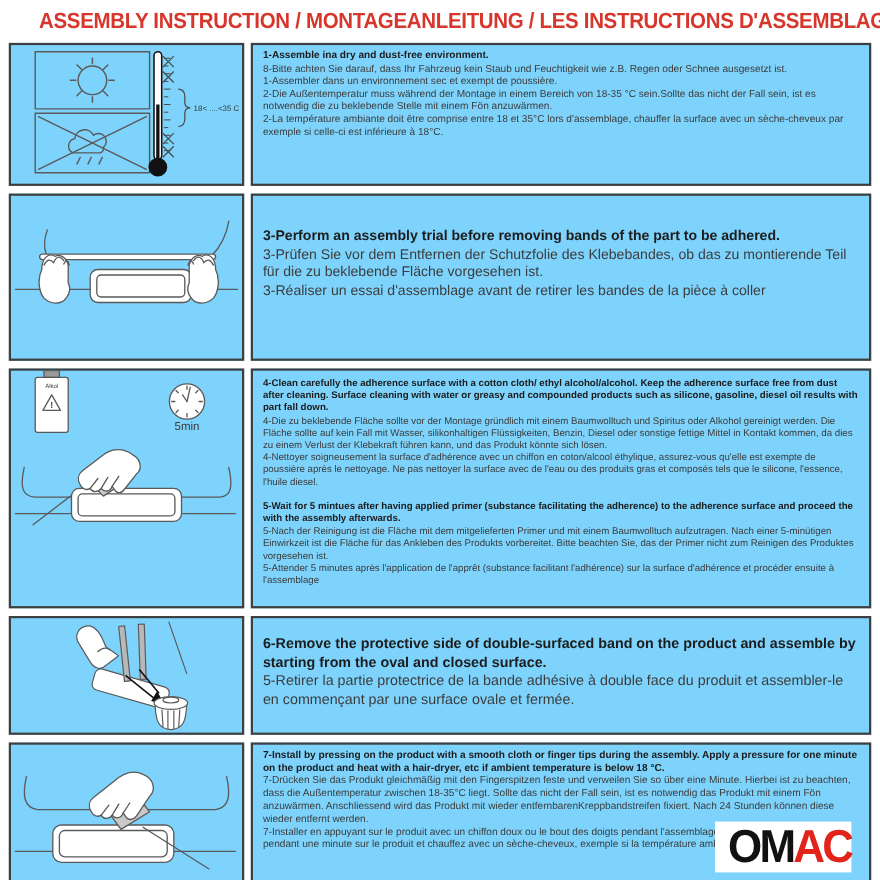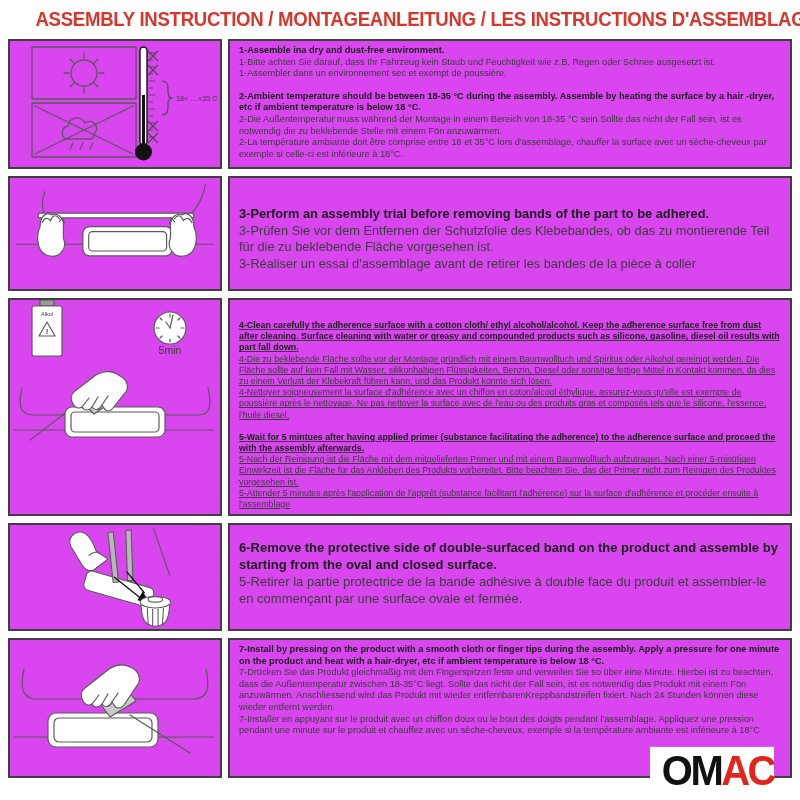--- a/index.html
+++ b/index.html
@@ -1,27 +1,27 @@
 <!DOCTYPE html>
 <html><head>
 <meta charset="utf-8">
 <style>
   * { margin:0; padding:0; box-sizing:border-box; }
   html,body { width:800px; background:#fff; font-family:"Liberation Sans","DejaVu Sans",sans-serif; }
   .page { width:800px; height:800px; position:relative; padding:6px 8px 0 8px; background:#fff; overflow:hidden; }
   .title { width:784px; text-align:center; font-weight:bold; font-size:20px; letter-spacing:-0.3px;
            white-space:nowrap; transform:scaleX(0.93); transform-origin:50% 50%; margin:2px 0 8px 0; }
   .row { display:flex; gap:6px; margin-bottom:7px; }
-  .cell { border:2px solid #3f3f3f; background:#d946ef; }
+  .cell { border:2px solid #3f3f3f; background:#7dd3fc; }
   .illus { flex:0 0 214px; width:214px; overflow:hidden;text-decoration:underline; }
   .illus svg { display:block; width:100%; height:100%; }
   .text { flex:1; padding:4px 8px 2px 9px; color:#3c3c3c; }
-  .r1 { height:130px; } .r2 { height:115px; } .r3 { height:218px; } .r4 { height:108px; } .r5 { height:140px; }
+  .r1 { height:130px; } .r2 { height:152px; } .r3 { height:218px; } .r4 { height:108px; } .r5 { height:140px; }
   .r1 .text, .r5 .text { font-size:9.2px; line-height:11.6px; }
-  .r3 .text { font-size:8.8px; line-height:11.2px; padding-top:20px;text-decoration:underline; }
+  .r3 .text { font-size:8.8px; line-height:11.2px; padding-top:6px; }
   .r2 .text { font-size:12.8px; line-height:16.5px; padding-top:28px; }
   .r4 .text { font-size:13px;  line-height:17px;  padding-top:14px; }
   .para { margin:0; }
   .para.bold { font-weight:bold; color:#1c1c1c; }
   .para.gap { margin-top:11px; }
   .logo { position:absolute; right:26px; top:748px; background:#fff; padding:2px 0 2px 12px;
           font-weight:bold; font-size:40px; letter-spacing:-2.5px; line-height:40px;
           transform:scaleY(1.05); }
   .logo .blk { color:#111; } .logo .red { color:#e1251b; }
   svg text { font-family:"Liberation Sans","DejaVu Sans",sans-serif; fill:#3c3c3c; }
@@ -84,23 +84,22 @@
             <line x1="138" y1="92" x2="148" y2="102"></line>
               <line x1="148" y1="92" x2="138" y2="102"></line>
           </g>
           <path d="M152,40 Q158,40 158,47 L158,52 Q158,57 163,57 Q158,57 158,62 L158,67 Q158,74 152,74" fill="none" stroke="#4a4a4a" stroke-width="1.1"></path>
           <text x="166" y="60" font-size="7.2">18&lt; ....&lt;35 C</text>
         </g>
       </svg>
     </div>
     <div class="cell text">
         <div class="para bold">1-Assemble ina dry and dust-free environment.</div>
-        <div class="para">1-Bitte achten Sie darauf, dass Ihr Fahrzeug kein Staub und Feuchtigkeit wie z.B. Regen oder Schnee ausgesetzt ist.</div>
+        <div class="para">8-Bitte achten Sie darauf, dass Ihr Fahrzeug kein Staub und Feuchtigkeit wie z.B. Regen oder Schnee ausgesetzt ist.</div>
         <div class="para">1-Assembler dans un environnement sec et exempt de poussière.</div>
-        <div class="para bold gap">2-Ambient temperature should be between 18-35 °C  during the assembly. Assemble by heating the surface by a hair -dryer, etc if ambient temperature is below 18 °C.</div>
         <div class="para">2-Die Außentemperatur muss während der Montage in einem Bereich von 18-35 °C  sein.Sollte das nicht der Fall sein, ist es notwendig die zu beklebende Stelle mit einem Fön anzuwärmen.</div>
         <div class="para">2-La température ambiante doit être comprise entre 18 et 35°C lors d'assemblage, chauffer la surface avec un sèche-cheveux par exemple si celle-ci est inférieure à 18°C.</div>
       </div>
   </div>
 
   <div class="row r2">
     <div class="cell illus">
       <svg viewBox="0 0 210 114">
         <g stroke="#5a5a5a" fill="none" stroke-width="1.2" stroke-linecap="round" stroke-linejoin="round">
           <line x1="4" y1="68" x2="206" y2="68"></line>

